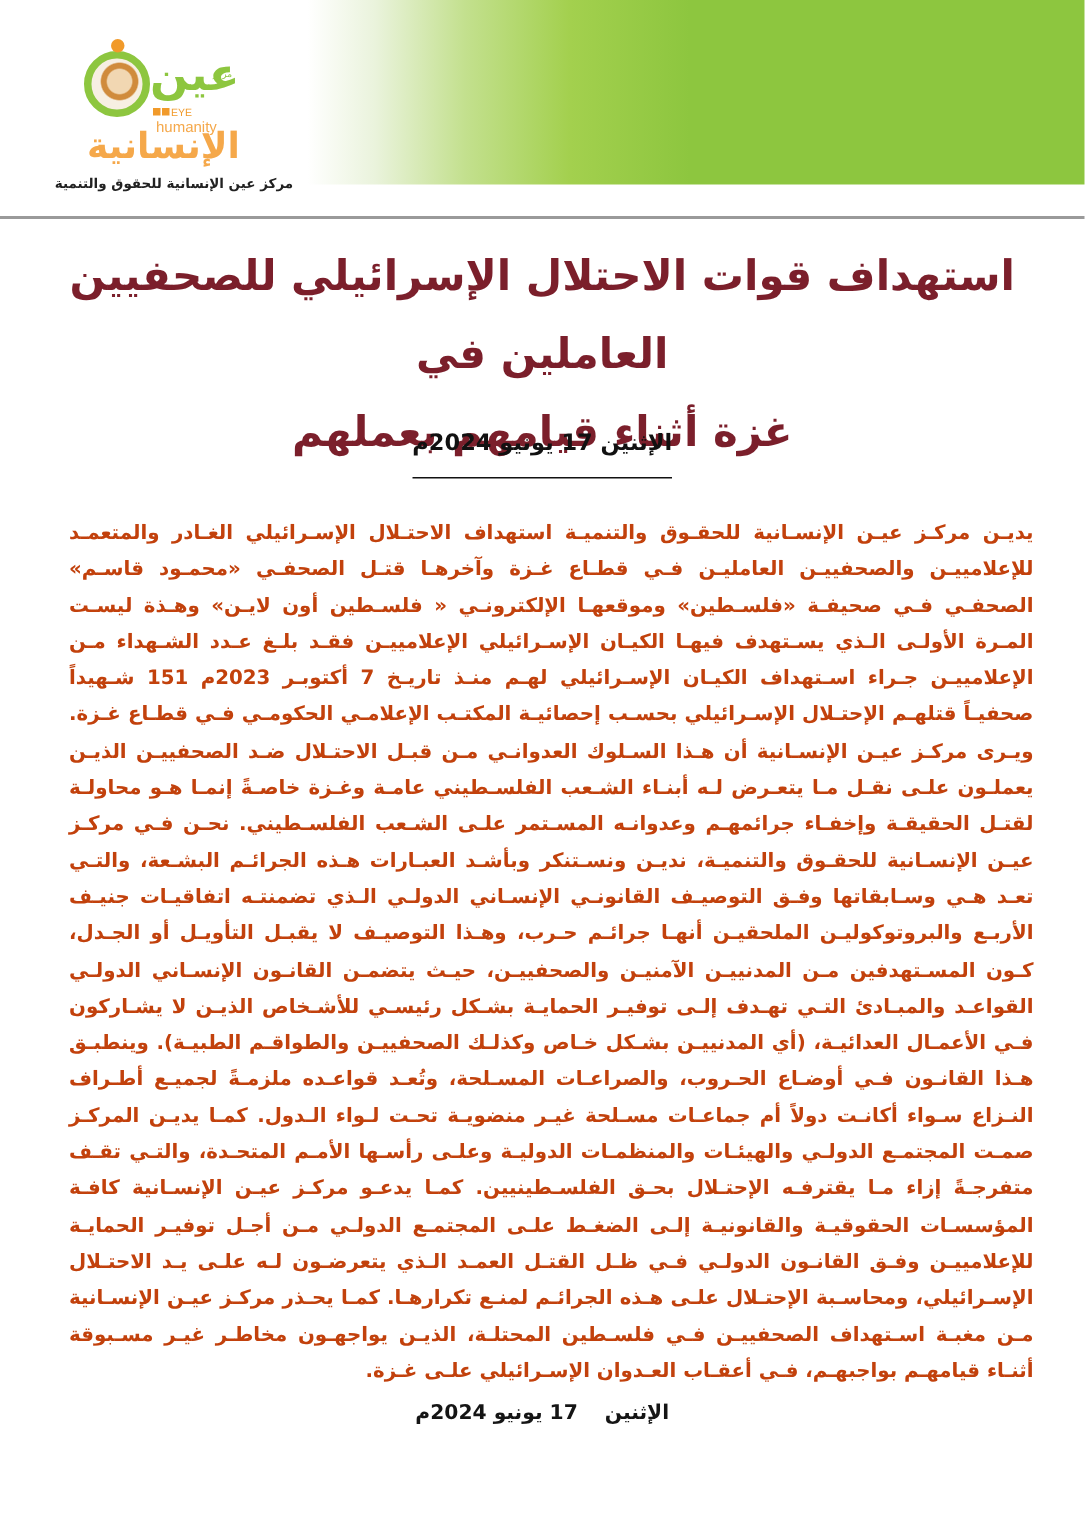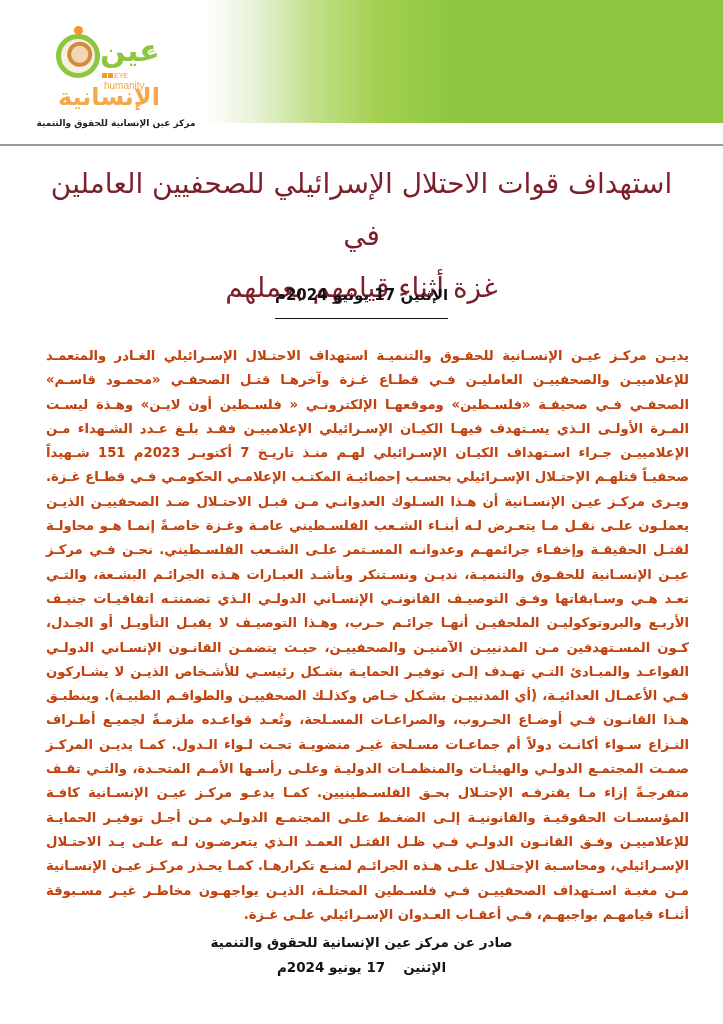--- a/index.html
+++ b/index.html
@@ -135,21 +135,21 @@
   }
   .doc-title {
     position: absolute;
     left: 30px;
     top: 158px;
     width: 663px;
     text-align: center;
     direction: rtl;
     color: #7b1f2b;
     font-size: 28px;
-    font-weight: normal;
+    font-weight: bold;
     line-height: 52px;
   }
   .doc-date {
     position: absolute;
     left: 0;
     top: 285px;
     width: 723px;
     text-align: center;
     direction: rtl;
   }
@@ -218,17 +218,16 @@
 
 <div class="doc-date">
   <span>الإثنين 17 يونيو 2024م</span>
 </div>
 
 <div class="doc-body">
   <p>يديـن مركـز عيـن الإنسـانية للحقـوق والتنميـة استهداف الاحتـلال الإسـرائيلي الغـادر والمتعمـد للإعلامييـن والصحفييـن العامليـن فـي قطـاع غـزة وآخرهـا قتـل الصحفـي «محمـود قاسـم» الصحفـي فـي صحيفـة «فلسـطين» وموقعهـا الإلكترونـي « فلسـطين أون لايـن» وهـذة ليسـت المـرة الأولـى الـذي يسـتهدف فيهـا الكيـان الإسـرائيلي الإعلامييـن فقـد بلـغ عـدد الشـهداء مـن الإعلامييـن جـراء اسـتهداف الكيـان الإسـرائيلي لهـم منـذ تاريـخ 7 أكتوبـر 2023م  151 شـهيداً صحفيـاً قتلهـم الإحتـلال الإسـرائيلي بحسـب إحصائيـة المكتـب الإعلامـي الحكومـي فـي قطـاع غـزة.  ويـرى مركـز عيـن الإنسـانية أن هـذا السـلوك العدوانـي مـن قبـل الاحتـلال ضـد الصحفييـن الذيـن يعملـون علـى نقـل مـا يتعـرض لـه أبنـاء الشـعب الفلسـطيني عامـة وغـزة خاصـةً إنمـا هـو محاولـة لقتـل الحقيقـة وإخفـاء جرائمهـم وعدوانـه المسـتمر علـى الشـعب الفلسـطيني.  نحـن فـي مركـز عيـن الإنسـانية للحقـوق والتنميـة، نديـن ونسـتنكر وبأشـد العبـارات هـذه الجرائـم البشـعة، والتـي تعـد هـي وسـابقاتها وفـق التوصيـف القانونـي الإنسـاني الدولـي الـذي تضمنتـه اتفاقيـات جنيـف الأربـع والبروتوكوليـن الملحقيـن أنهـا جرائـم حـرب، وهـذا التوصيـف لا يقبـل التأويـل أو الجـدل، كـون المسـتهدفين مـن المدنييـن الآمنيـن والصحفييـن، حيـث يتضمـن القانـون الإنسـاني الدولـي القواعـد والمبـادئ التـي تهـدف إلـى توفيـر الحمايـة بشـكل رئيسـي للأشـخاص الذيـن لا يشـاركون فـي الأعمـال العدائيـة، (أي المدنييـن بشـكل خـاص وكذلـك الصحفييـن والطواقـم الطبيـة). وينطبـق هـذا القانـون فـي أوضـاع الحـروب، والصراعـات المسـلحة، وتُعـد قواعـده ملزمـةً لجميـع أطـراف النـزاع سـواء أكانـت دولاً أم جماعـات مسـلحة غيـر منضويـة تحـت لـواء الـدول. كمـا يديـن المركـز صمـت المجتمـع الدولـي والهيئـات والمنظمـات الدوليـة وعلـى رأسـها الأمـم المتحـدة، والتـي تقـف متفرجـةً إزاء مـا يقترفـه الإحتـلال بحـق الفلسـطينيين.  كمـا يدعـو مركـز عيـن الإنسـانية كافـة المؤسسـات الحقوقيـة والقانونيـة إلـى الضغـط علـى المجتمـع الدولـي مـن أجـل توفيـر الحمايـة للإعلامييـن وفـق القانـون الدولـي  فـي ظـل القتـل العمـد الـذي يتعرضـون لـه علـى يـد الاحتـلال الإسـرائيلي، ومحاسـبة الإحتـلال علـى هـذه الجرائـم لمنـع تكرارهـا.  كمـا يحـذر مركـز عيـن الإنسـانية مـن مغبـة اسـتهداف الصحفييـن فـي فلسـطين المحتلـة، الذيـن يواجهـون مخاطـر غيـر مسـبوقة أثنـاء قيامهـم بواجبهـم، فـي أعقـاب العـدوان الإسـرائيلي علـى غـزة.</p>
 </div>
 
 <div class="signature">
-  <div>صادر عن مركز عين الإنسانية للحقوق والتنمية</div>
   <div>
     <span>الإثنين</span><span class="sig-date-gap"></span><span>17 يونيو 2024م</span>
   </div>
 </div>
 
 </body></html>

